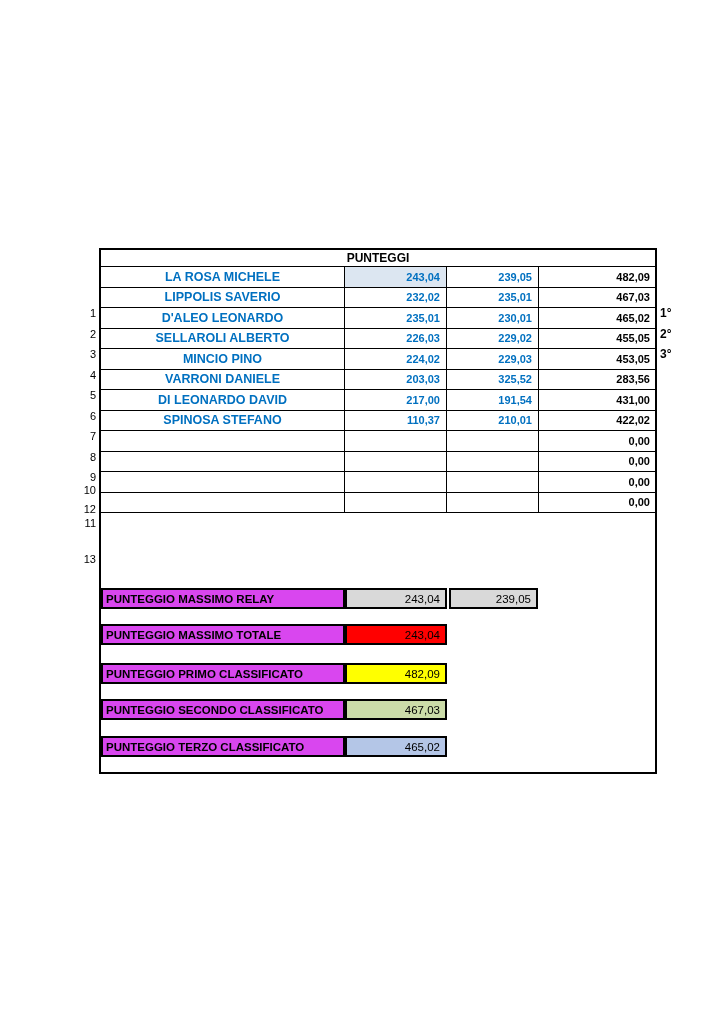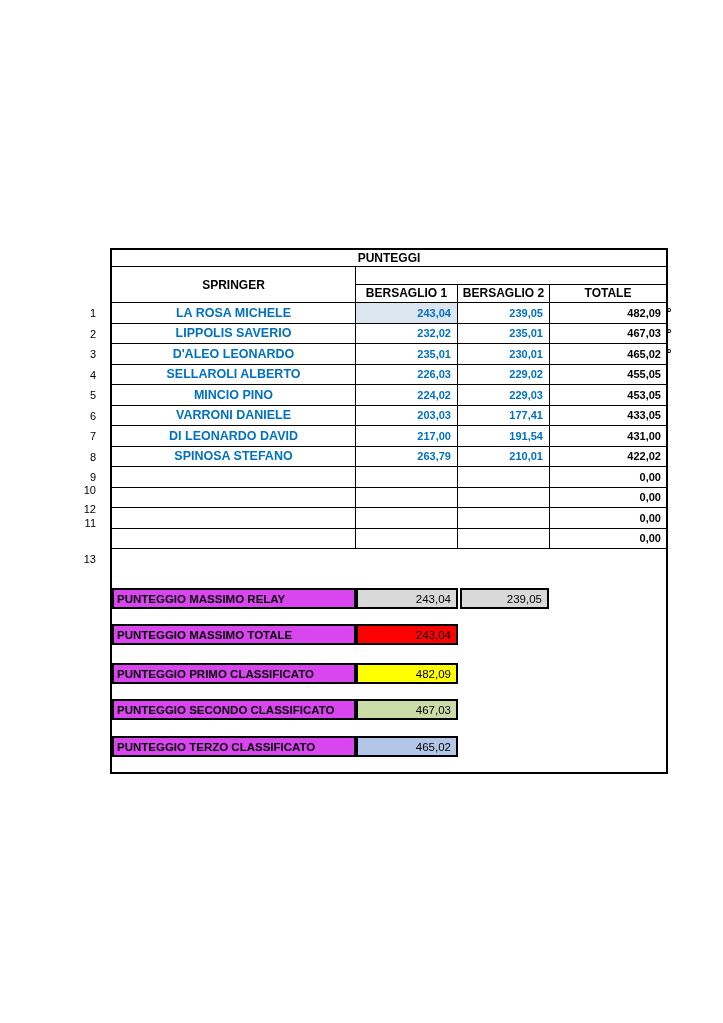--- a/index.html
+++ b/index.html
@@ -1,19 +1,19 @@
 <!DOCTYPE html>
 <html><head>
 <meta charset="utf-8">
 <style>
   html,body{margin:0;padding:0;background:#fff;}
   *{box-sizing:border-box;font-family:"Liberation Sans",sans-serif;}
   .page{position:relative;width:723px;height:1023px;background:#ffffff;overflow:hidden;}
 
-  .outer-box{position:absolute;left:110px;top:248px;width:558px;height:526px;
+  .outer-box{position:absolute;left:99px;top:248px;width:558px;height:526px;
              border:2px solid #000;background:#fff;}
 
   .title-row{height:17px;border-bottom:1.5px solid #000;display:flex;
              align-items:center;justify-content:center;
              font-weight:bold;font-size:12px;color:#000;}
 
   .header-zone{display:flex;height:36px;border-bottom:1.5px solid #000;}
   .springer-h{width:244px;border-right:1.5px solid #000;display:flex;
               align-items:center;justify-content:center;font-weight:bold;font-size:12px;}
   .right-h{width:310px;display:flex;flex-direction:column;}
@@ -75,31 +75,20 @@
   <div class="row-num" style="top:549px">13</div>
 
   <div class="rank-tag" style="top:303px">1°</div>
   <div class="rank-tag" style="top:323.5px">2°</div>
   <div class="rank-tag" style="top:344px">3°</div>
 
   <div class="outer-box">
 
     <div class="title-row">PUNTEGGI</div>
 
-    <div class="header-zone">
-      <div class="springer-h">SPRINGER</div>
-      <div class="right-h">
-        <div class="empty-band"></div>
-        <div class="colheads">
-          <div class="ch ch-b1">BERSAGLIO 1</div>
-          <div class="ch ch-b2">BERSAGLIO 2</div>
-          <div class="ch ch-tot">TOTALE</div>
-        </div>
-      </div>
-    </div>
 
     <div class="drow">
       <div class="c c-name">LA ROSA MICHELE</div>
       <div class="c c-b1 hl-blue">243,04</div>
       <div class="c c-b2">239,05</div>
       <div class="c c-tot">482,09</div>
     </div>
     <div class="drow">
       <div class="c c-name">LIPPOLIS SAVERIO</div>
       <div class="c c-b1">232,02</div>
@@ -120,32 +109,32 @@
     </div>
     <div class="drow">
       <div class="c c-name">MINCIO PINO</div>
       <div class="c c-b1">224,02</div>
       <div class="c c-b2">229,03</div>
       <div class="c c-tot">453,05</div>
     </div>
     <div class="drow">
       <div class="c c-name">VARRONI DANIELE</div>
       <div class="c c-b1">203,03</div>
-      <div class="c c-b2">177,41</div>
-      <div class="c c-tot">433,05</div>
+      <div class="c c-b2">325,52</div>
+      <div class="c c-tot">283,56</div>
     </div>
     <div class="drow">
       <div class="c c-name">DI LEONARDO DAVID</div>
       <div class="c c-b1">217,00</div>
       <div class="c c-b2">191,54</div>
       <div class="c c-tot">431,00</div>
     </div>
     <div class="drow">
       <div class="c c-name">SPINOSA STEFANO</div>
-      <div class="c c-b1">263,79</div>
+      <div class="c c-b1">110,37</div>
       <div class="c c-b2">210,01</div>
       <div class="c c-tot">422,02</div>
     </div>
     <div class="drow">
       <div class="c c-name"></div>
       <div class="c c-b1"></div>
       <div class="c c-b2"></div>
       <div class="c c-tot">0,00</div>
     </div>
     <div class="drow">

